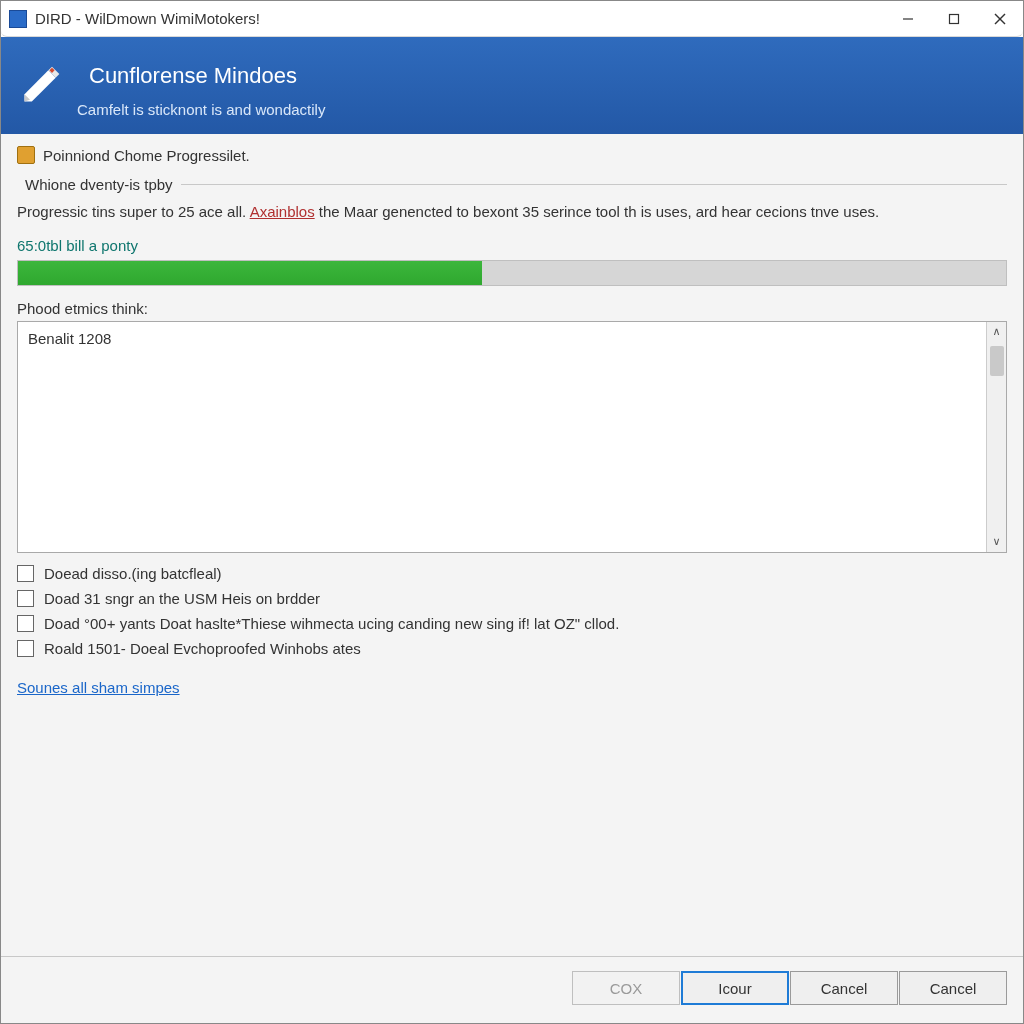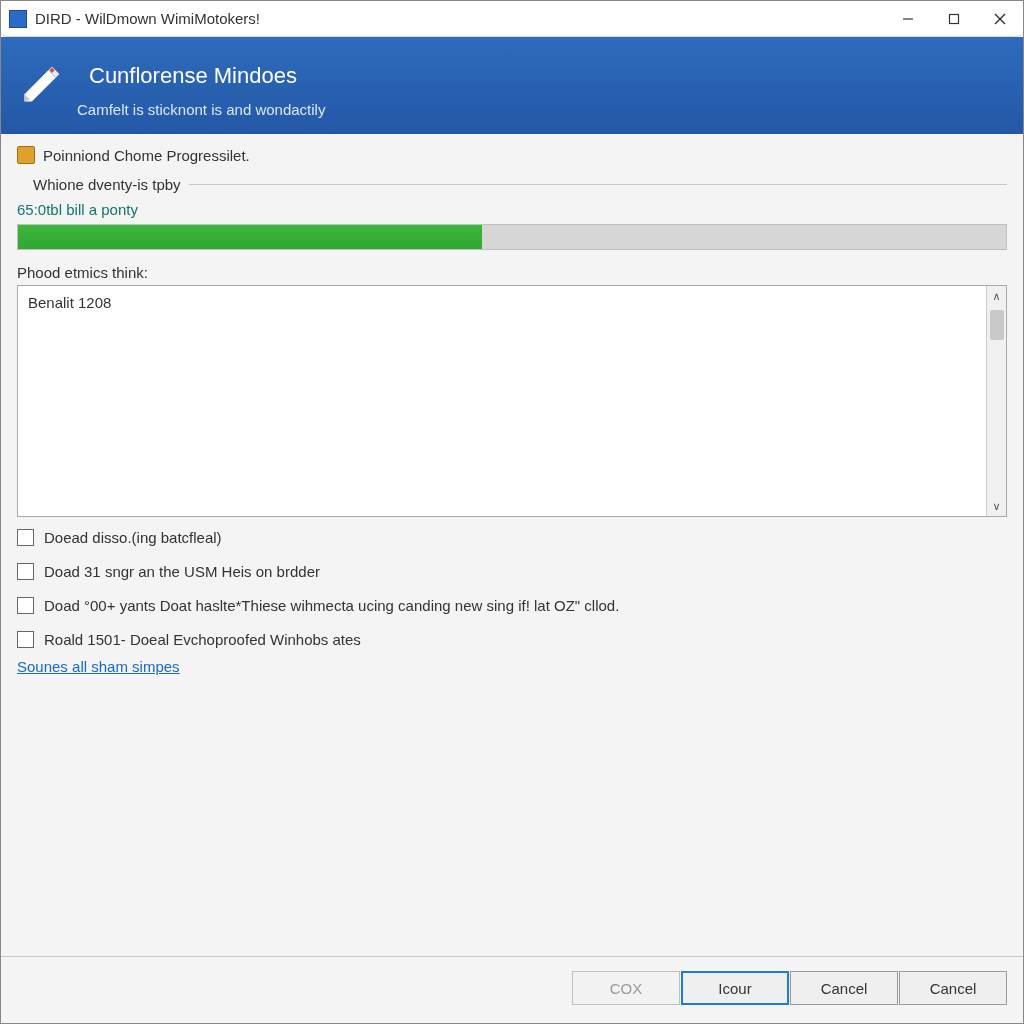--- a/index.html
+++ b/index.html
@@ -80,21 +80,21 @@
     display:flex; align-items:center; gap:8px;
     font-size:15px; color:#333; margin-bottom:6px;
   }
   .status-icon {
     width:18px; height:18px;
     background:#e0a030; border:1px solid #a07010;
     border-radius:2px;
   }
   .fieldset-divider {
     display:flex; align-items:center; gap:8px;
-    margin: 6px 0 8px 16px; font-size:15px; color:#333;
+    margin: 6px 0 8px 8px; font-size:15px; color:#333;
   }
   .fieldset-divider::after {
     content:""; flex:1; height:1px; background:#c8c8c8;
   }
   .description {
     font-size:15px; color:#333; line-height:1.45;
     margin-bottom:14px;
   }
   .description a { color:#b03030; text-decoration:underline; }
 
@@ -131,21 +131,21 @@
   }
   .scroll-arrow {
     width:20px; height:20px; display:flex; align-items:center; justify-content:center;
     color:#555; font-size:11px;
   }
   .scroll-thumb {
     width:14px; height:30px; background:#c9c9c9; border-radius:2px; margin-top:4px;
   }
   .scroll-track { flex:1; width:100%; display:flex; flex-direction:column; align-items:center; }
 
-  .check-list { display:flex; flex-direction:column; gap:17px; margin-bottom:10px; }
+  .check-list { display:flex; flex-direction:column; gap:8px; margin-bottom:22px; }
   .check-item { display:flex; align-items:center; gap:10px; font-size:15px; color:#333; }
   .checkbox {
     width:17px; height:17px; border:1px solid #666; background:#fff; flex:none;
   }
 
   .link-row a { color:#1a66c9; text-decoration:underline; font-size:15px; }
 
   
   .footer {
     border-top:1px solid #c8c8c8;
@@ -211,20 +211,23 @@
 
     <div class="status-line">
       <span class="status-icon"></span>
       <span>Poinniond Chome Progressilet.</span>
     </div>
 
     <div class="fieldset-divider">
       <span>Whione dventy-is tpby</span>
     </div>
 
+    <div class="description">
+      <span>Progressic tins super to 25 ace all. </span><a href="#">Axainblos</a><span> the Maar genencted to bexont 35 serince tool th is uses, ard hear cecions tnve uses.</span>
+    </div>
 
     <div class="progress-label">65:0tbl bill a ponty</div>
     <div class="progress-bar">
       <div class="progress-fill" style="width:47%"></div>
     </div>
 
     <div class="log-label">Phood etmics think:</div>
     <div class="log-box">
       <div class="log-content">
         <div>Benalit 1208</div>

